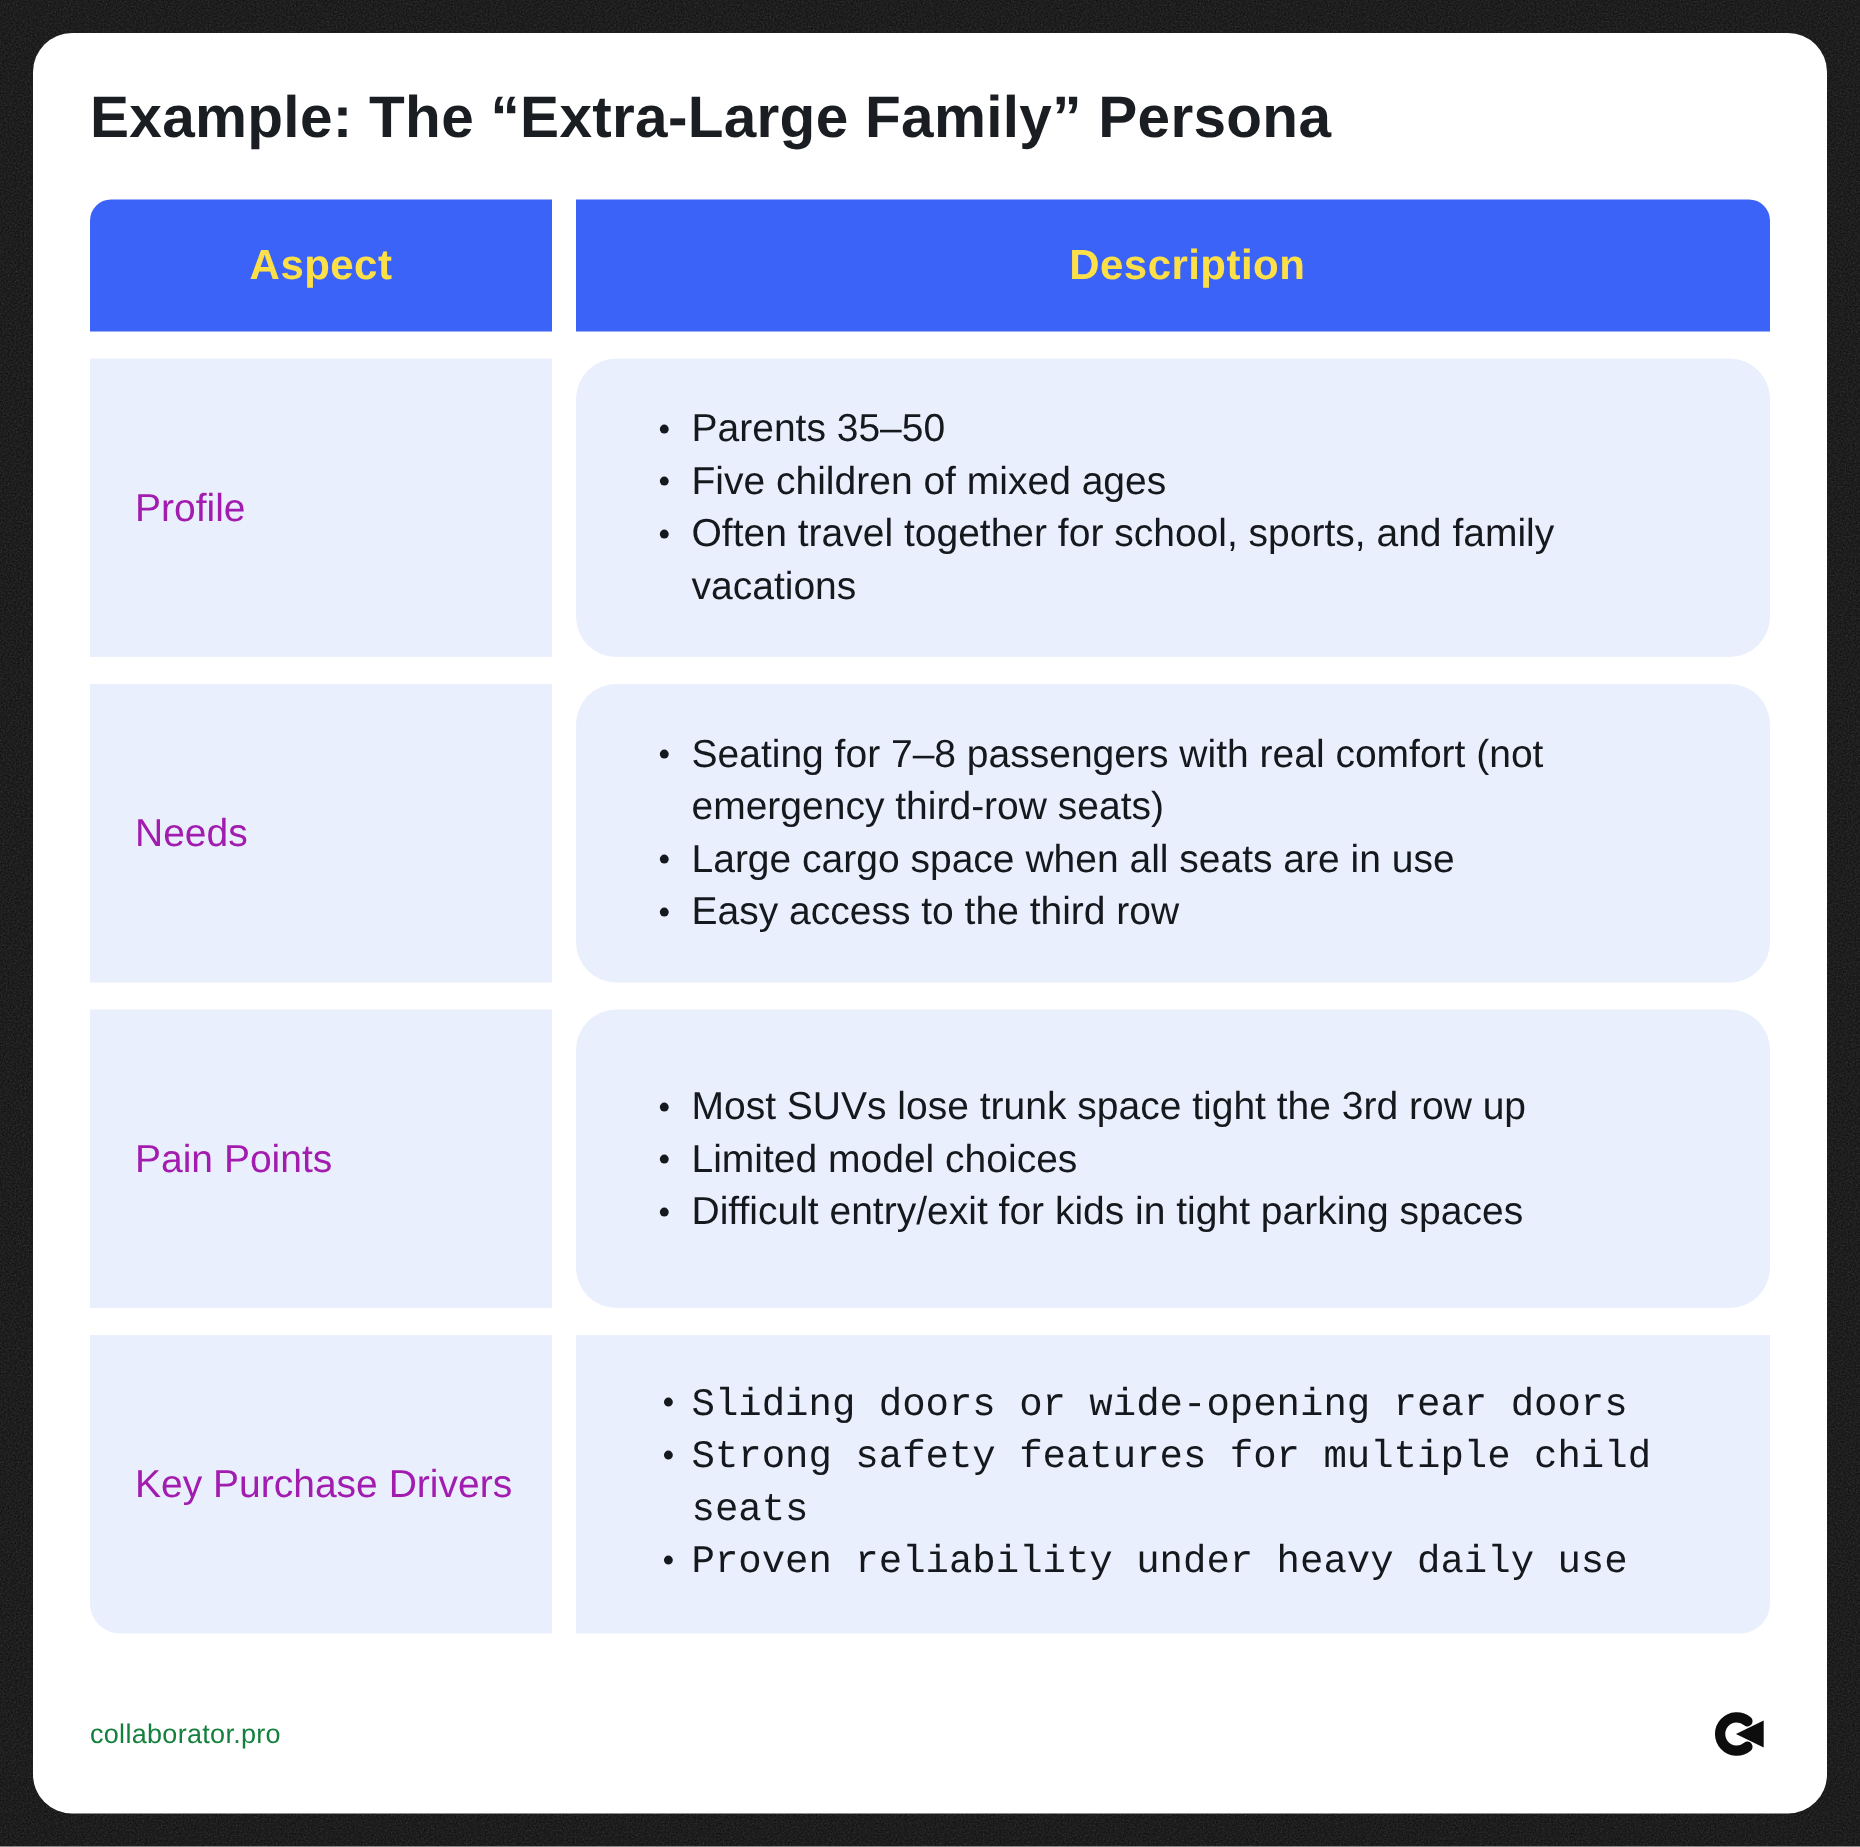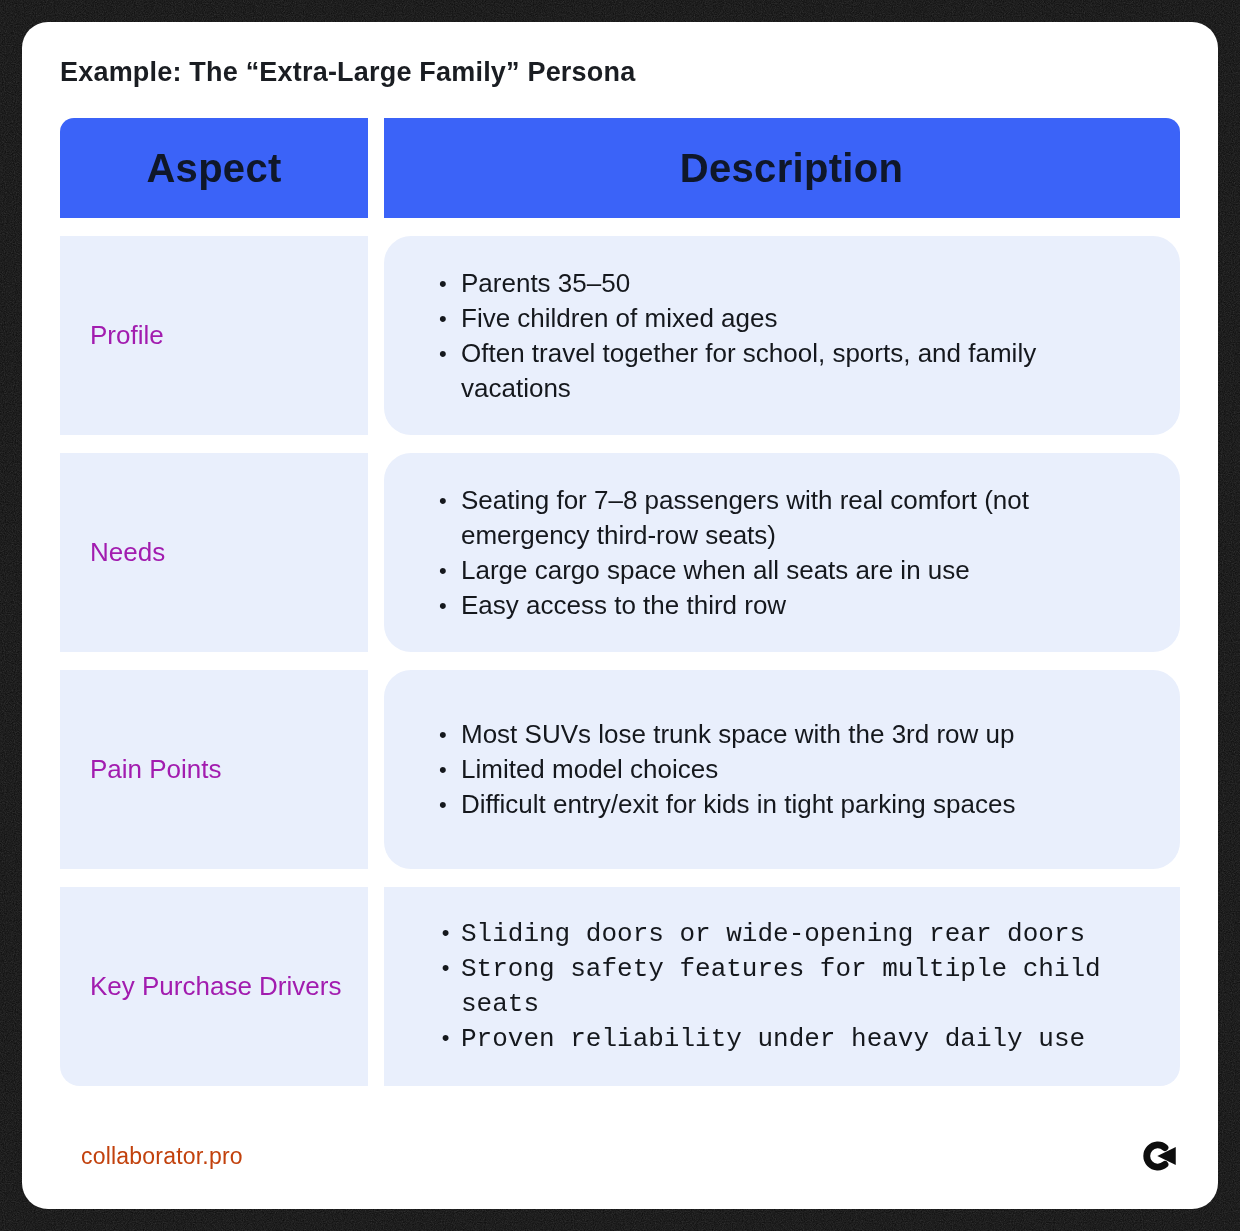--- a/index.html
+++ b/index.html
@@ -28,21 +28,21 @@
     position: absolute;
     inset: 22px;
     background: #ffffff;
     border-radius: 26px;
     padding: 34px 38px 32px 38px;
     display: flex;
     flex-direction: column;
   }
 
   .page-title {
-    font-size: 27px;
+    font-size: 39px;
     font-weight: 600;
     letter-spacing: 0.2px;
     color: #1a1d22;
     line-height: 1.2;
   }
 
   .persona-table {
     margin-top: 30px;
     display: flex;
     flex-direction: column;
@@ -52,26 +52,26 @@
   .trow {
     display: flex;
     gap: 16px;
   }
 
   .cell-aspect { width: 308px; flex: 0 0 308px; }
   .cell-desc   { flex: 1 1 auto; border-radius: 27px; }
 
   .thead .th {
     background: #3b63f8;
-    color: #0f172a;
-    height: 100px;
+    color: #fde047;
+    height: 88px;
     display: flex;
     align-items: center;
     justify-content: center;
-    font-size: 40px;
+    font-size: 28px;
     font-weight: 600;
     letter-spacing: 0.3px;
   }
   .thead .cell-aspect { border-radius: 14px 0 0 0; }
   .thead .cell-desc   { border-radius: 0 14px 0 0; text-align: right; }
 
   .tbody { display: flex; flex-direction: column; gap: 18px; }
 
   .tbody .td {
     background: #e9effc;
@@ -115,24 +115,23 @@
 
   .footer {
     margin-top: auto;
     display: flex;
     align-items: center;
     justify-content: space-between;
     padding-bottom: 2px;
   }
 
   .site-name {
-    font-size: 23px;
-    color: #c2410c;
+    font-size: 18px;
+    color: #15803d;
     letter-spacing: 0.2px;
-    margin-left: 21px;
   }
 
   .logo { width: 38px; height: 38px; display: inline-flex; }
   .logo svg { width: 100%; height: 100%; }
 </style>
 </head>
 <body>
 
 <svg class="bg-grain" aria-hidden="true">
   <filter id="grain">
@@ -177,21 +176,21 @@
             </ul>
     </div>
   </div>
 
   <div class="trow">
     <div class="td cell-aspect">
       <span class="aspect-label">Pain Points</span>
     </div>
     <div class="td cell-desc">
       <ul class="bullet-list">
-              <li>Most SUVs lose trunk space with the 3rd row up</li>
+              <li>Most SUVs lose trunk space tight the 3rd row up</li>
               <li>Limited model choices</li>
               <li>Difficult entry/exit for kids in tight parking spaces</li>
             </ul>
     </div>
   </div>
 
   <div class="trow">
     <div class="td cell-aspect">
       <span class="aspect-label">Key Purchase Drivers</span>
     </div>

